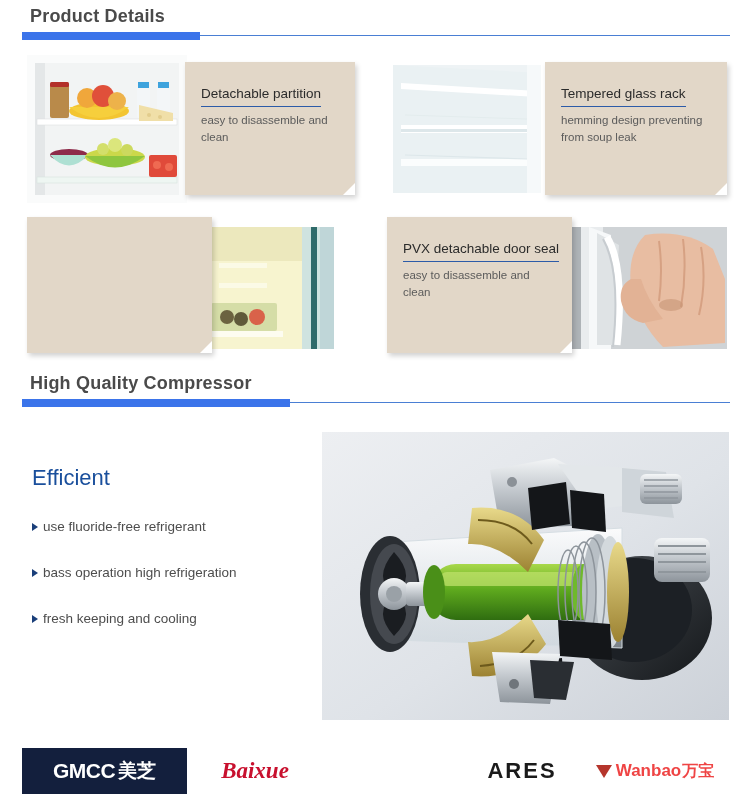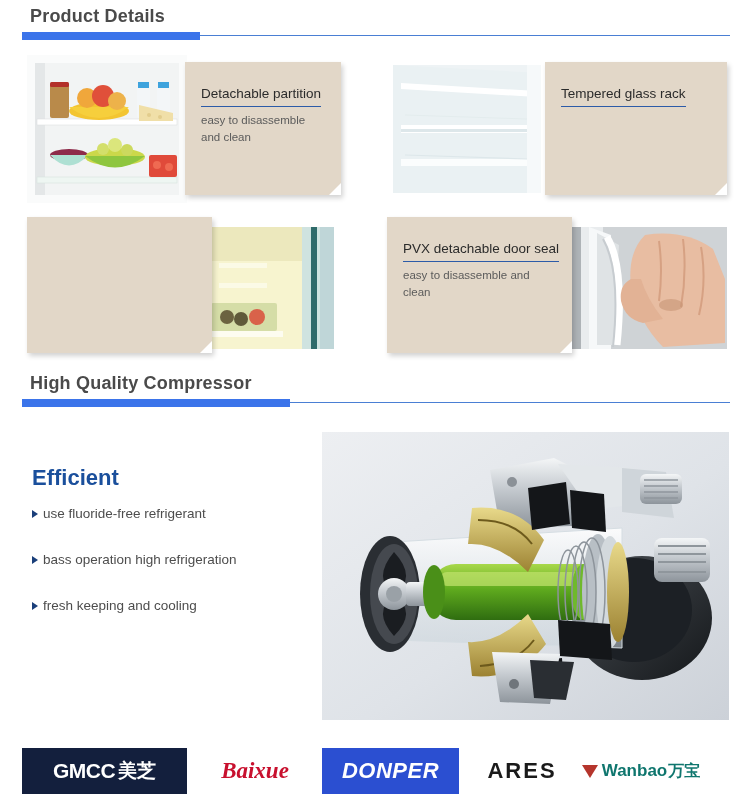--- a/index.html
+++ b/index.html
@@ -92,23 +92,23 @@
 
   
   #efficient-block {
     position: absolute;
     left: 32px;
     top: 465px;
     width: 290px;
   }
   #efficient-title {
     font-size: 22px;
-    font-weight: bold;
+    font-weight: normal;
     color: #1a4f9c;
-    margin-bottom: 15px;
+    margin-bottom: 28px;
   }
   .bullet-row {
     display: flex;
     align-items: center;
     margin-bottom: 31px;
     font-size: 13.5px;
     color: #4d4d4d;
   }
   .bullet-tri {
     width: 0; height: 0;
@@ -173,22 +173,22 @@
     letter-spacing: 0.5px;
   }
   .logo-ares {
     left: 474px; width: 96px;
     color: #1a1a1a;
     font-size: 22px;
     letter-spacing: 2px;
     font-weight: bold;
   }
   .logo-wanbao {
-    left: 566px; width: 150px;
-    color: #0f766e;
+    left: 580px; width: 150px;
+    color: #ef4444;
     font-weight: bold;
     font-size: 17px;
   }
   .wanbao-tri {
     width: 0; height: 0;
     border-left: 8px solid transparent;
     border-right: 8px solid transparent;
     border-top: 13px solid #b5352c;
     margin-right: 4px;
   }
@@ -241,21 +241,21 @@
       <path d="M58 101 Q88 124 118 101 Z" fill="#8ec63f"></path>
       <circle cx="76" cy="94" r="6" fill="#d3df6a"></circle>
       <circle cx="88" cy="90" r="7" fill="#dbe67c"></circle>
       <circle cx="100" cy="95" r="6" fill="#ccd95e"></circle>
 
       <rect x="122" y="100" width="28" height="22" rx="2" fill="#e04a3a"></rect>
       <circle cx="130" cy="110" r="4" fill="#ef6a52"></circle>
       <circle cx="142" cy="112" r="4" fill="#ef6a52"></circle>
     </svg>
   </div>
-  <div class="card-text" style="left:185px; top:62px; width:156px; height:133px;">
+  <div class="card-text" style="left:185px; top:62px; width:170px; height:133px;">
     <div class="fold" style="right:0; bottom:0; border-width:0 0 12px 12px; border-color:transparent transparent #ffffff transparent;"></div>
     <div class="card-inner">
       <div class="card-heading">Detachable partition</div>
       <div class="card-desc">easy to disassemble and clean</div>
     </div>
   </div>
 </div>
 
 <div class="card">
   <div class="card-photo" style="left:387px; top:55px; width:160px; height:148px;">
@@ -269,20 +269,21 @@
       <rect x="14" y="104" width="136" height="7" fill="#fbfdfd"></rect>
       <path d="M18 100 L140 104" stroke="#dde7ea" stroke-width="1.2" fill="none"></path>
       <path d="M18 60 L140 64" stroke="#e3eced" stroke-width="1" fill="none"></path>
       <rect x="140" y="10" width="14" height="128" fill="#f6f9fa"></rect>
     </svg>
   </div>
   <div class="card-text" style="left:545px; top:62px; width:182px; height:133px;">
     <div class="fold" style="right:0; bottom:0; border-width:0 0 12px 12px; border-color:transparent transparent #ffffff transparent;"></div>
     <div class="card-inner">
       <div class="card-heading">Tempered glass rack</div>
+      <div class="card-desc">hemming design preventing from soup leak</div>
     </div>
   </div>
 </div>
 
 <div class="card">
   <div class="card-photo" style="left:207px; top:227px; width:127px; height:122px;">
     <svg width="127" height="122" viewBox="0 0 127 122">
       <rect x="0" y="0" width="127" height="122" fill="#f4f0cd"></rect>
       <rect x="0" y="0" width="95" height="122" fill="#f7f4cf"></rect>
       <rect x="0" y="0" width="95" height="34" fill="#ece8bd"></rect>
@@ -461,23 +462,20 @@
 
   <div class="logo logo-gmcc">
     <span>GMCC</span>
       <span class="cn">美芝</span>
   </div>
 
   <div class="logo logo-baixue">
     <span>Baixue</span>
   </div>
 
-  <div class="logo logo-donper">
-    <span>DONPER</span>
-  </div>
 
   <div class="logo logo-ares">
     <span>ARES</span>
   </div>
 
   <div class="logo logo-wanbao">
     <span class="wanbao-tri"></span>
       <span>Wanbao</span>
       <span class="cn">万宝</span>
   </div>

